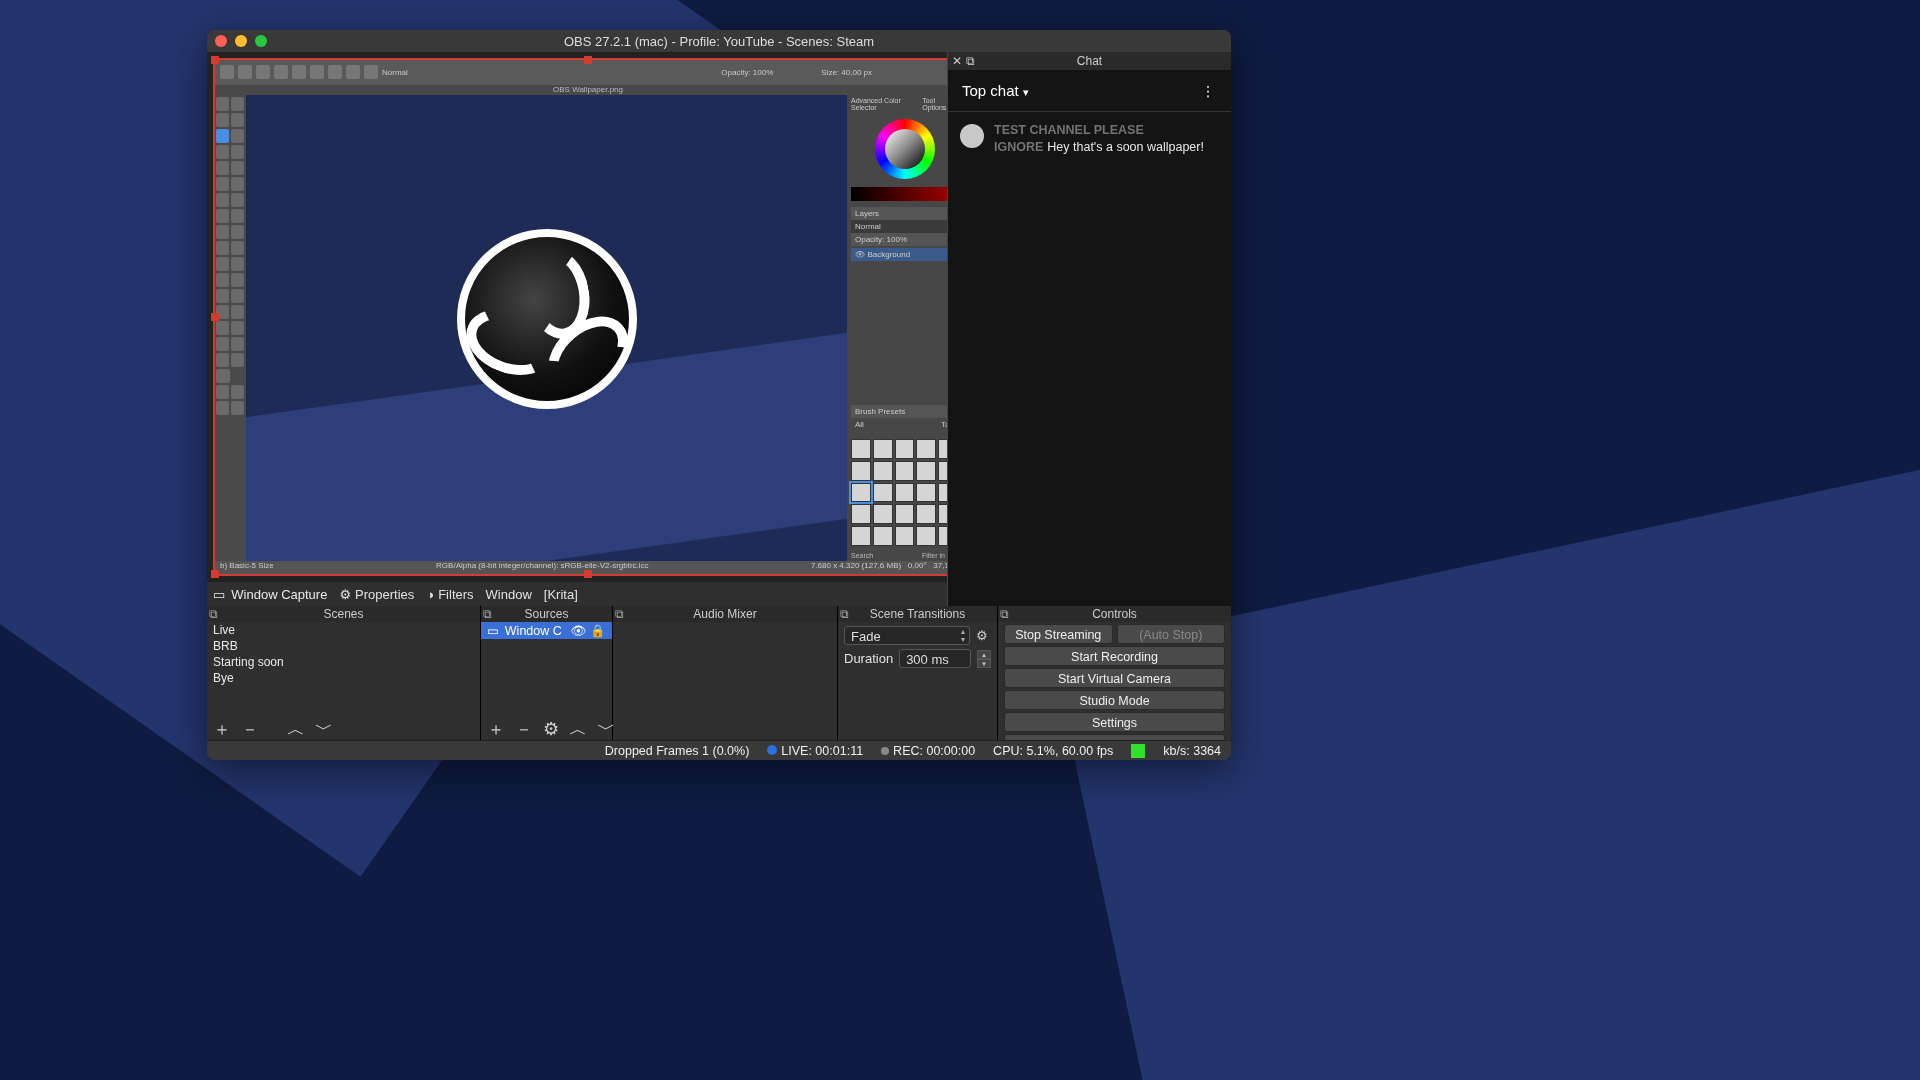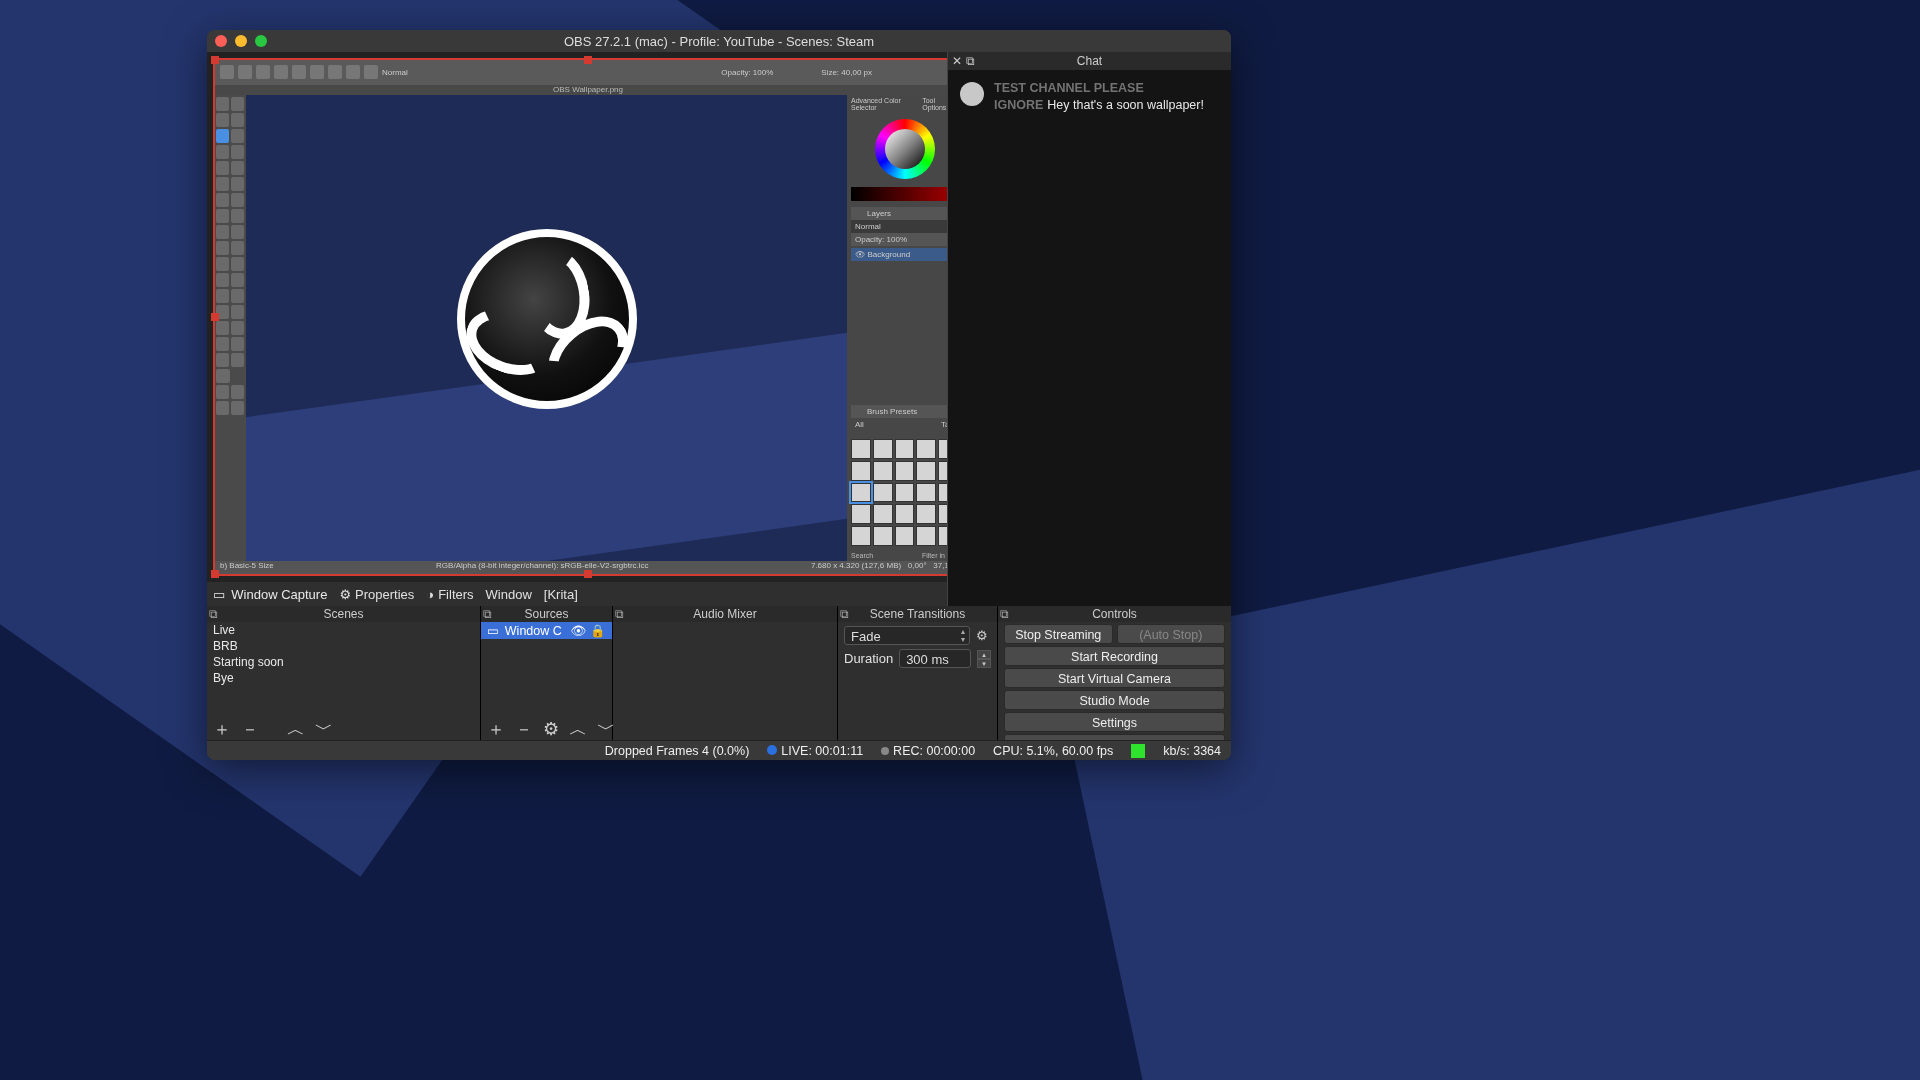--- a/index.html
+++ b/index.html
@@ -118,21 +118,21 @@
   border-left-color:transparent; border-top-color:transparent;
 }
 .krita-right { width:115px; background:#474747; display:flex; flex-direction:column;}
 .color-wheel { width:60px; height:60px; margin:6px auto; border-radius:50%;
   background: conic-gradient(red,yellow,lime,cyan,blue,magenta,red);
   position:relative;}
 .color-wheel::after { content:""; position:absolute; inset:10px; border-radius:50%;
   background:linear-gradient(135deg,#fff,#888,#000);}
 .gradient-bar { height:14px; margin:2px 4px; background:linear-gradient(90deg,#000,#a00);}
 .layer-sec { margin:4px; font-size:8px; color:#ccc;}
-.layer-sec .hdr{background:#555;padding:2px 16px;}
+.layer-sec .hdr{background:#555;padding:2px 4px;}
 .layer-sec .row{background:#3b5b8a;padding:2px 4px;margin-top:2px;}
 .brush-grid { margin:4px; display:grid; grid-template-columns:repeat(5,1fr); gap:2px;}
 .brush-th { aspect-ratio:1/1; background:#d5d5d5; border:1px solid #333;}
 .brush-th.sel { outline:2px solid #4a90e2;}
 .krita-status { height:14px; background:#555; font-size:8px; color:#ccc; display:flex; justify-content:space-between; padding:0 6px;}
 .src-toolbar {
   height: 24px;
   background: #2f2f2f;
   display:flex;
   align-items:center;
@@ -196,20 +196,24 @@
   <div class="main-body" style="position:relative;">
 
     <div class="chat-panel">
       <div class="chat-bar">
         <div class="ico-l">
           <span>✕</span>
           <span>⧉</span>
         </div>
         <span>Chat</span>
       </div>
+      <div class="chat-top">
+        <span class="drop"><span>Top chat</span> <span style="font-size:11px;">▾</span></span>
+        <span class="dots">⋮</span>
+      </div>
       <div class="chat-body">
         <div class="chat-row">
           <div class="avatar"></div>
           <div class="chat-text">
             <span class="chat-user">TEST CHANNEL PLEASE IGNORE</span><span>Hey that's a soon wallpaper!</span>
           </div>
         </div>
       </div>
     </div>
 
@@ -500,21 +504,21 @@
           <div class="ctrl-btn">Start Recording</div>
           <div class="ctrl-btn">Start Virtual Camera</div>
           <div class="ctrl-btn">Studio Mode</div>
           <div class="ctrl-btn">Settings</div>
           <div class="ctrl-btn">Exit</div>
         </div>
       </div>
     </div>
 
     <div class="statusbar">
-      <span>Dropped Frames 4 (0.0%)</span>
+      <span>Dropped Frames 1 (0.0%)</span>
       <span><span class="blue-dot"></span><span>LIVE: 00:01:11</span></span>
       <span><span class="red-dot"></span><span>REC: 00:00:00</span></span>
       <span>CPU: 5.1%, 60.00 fps</span>
       <span class="green-sq"></span>
       <span>kb/s: 3364</span>
     </div>
   </div>
 </div>
 
 </body></html>

